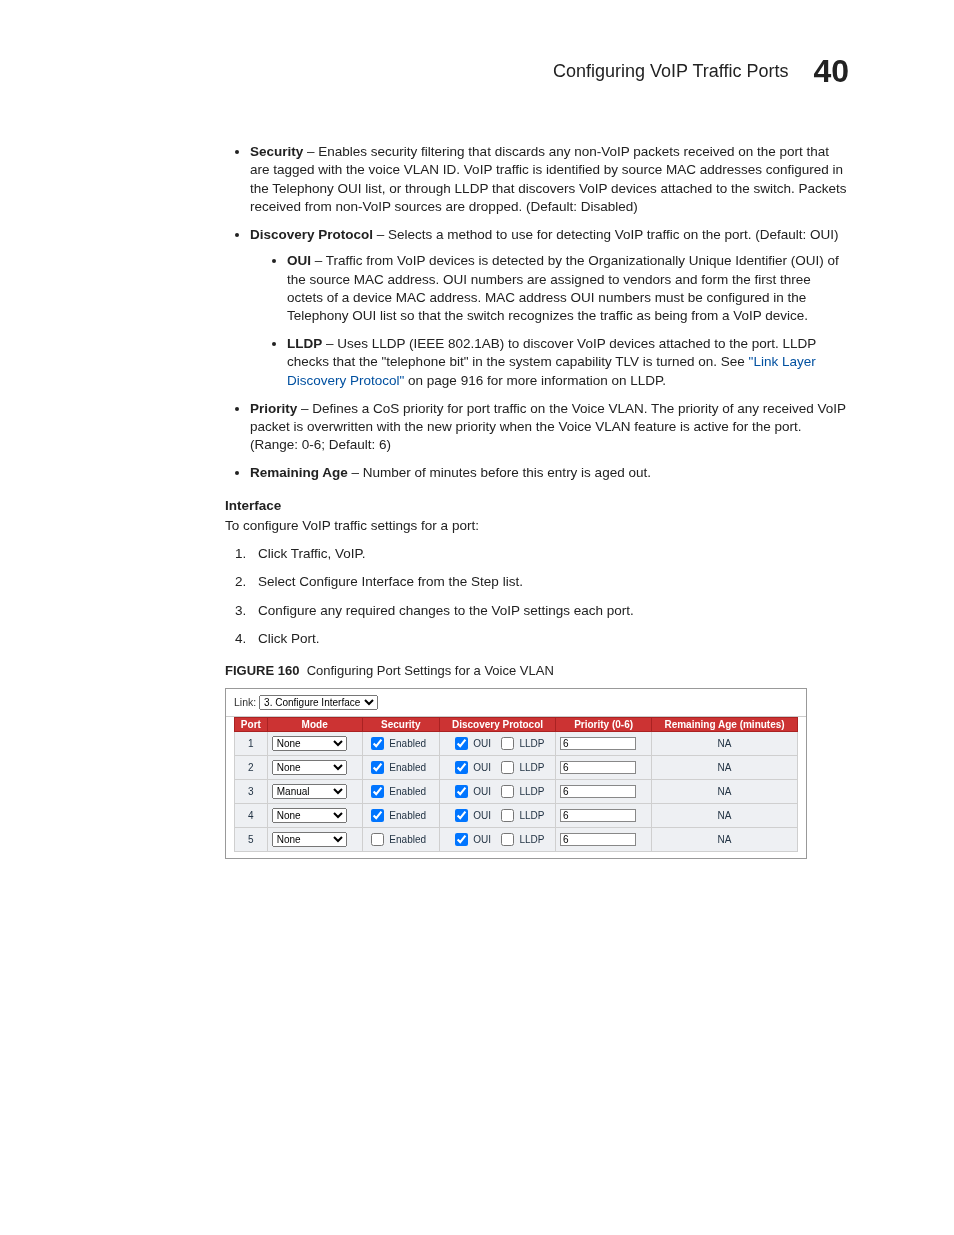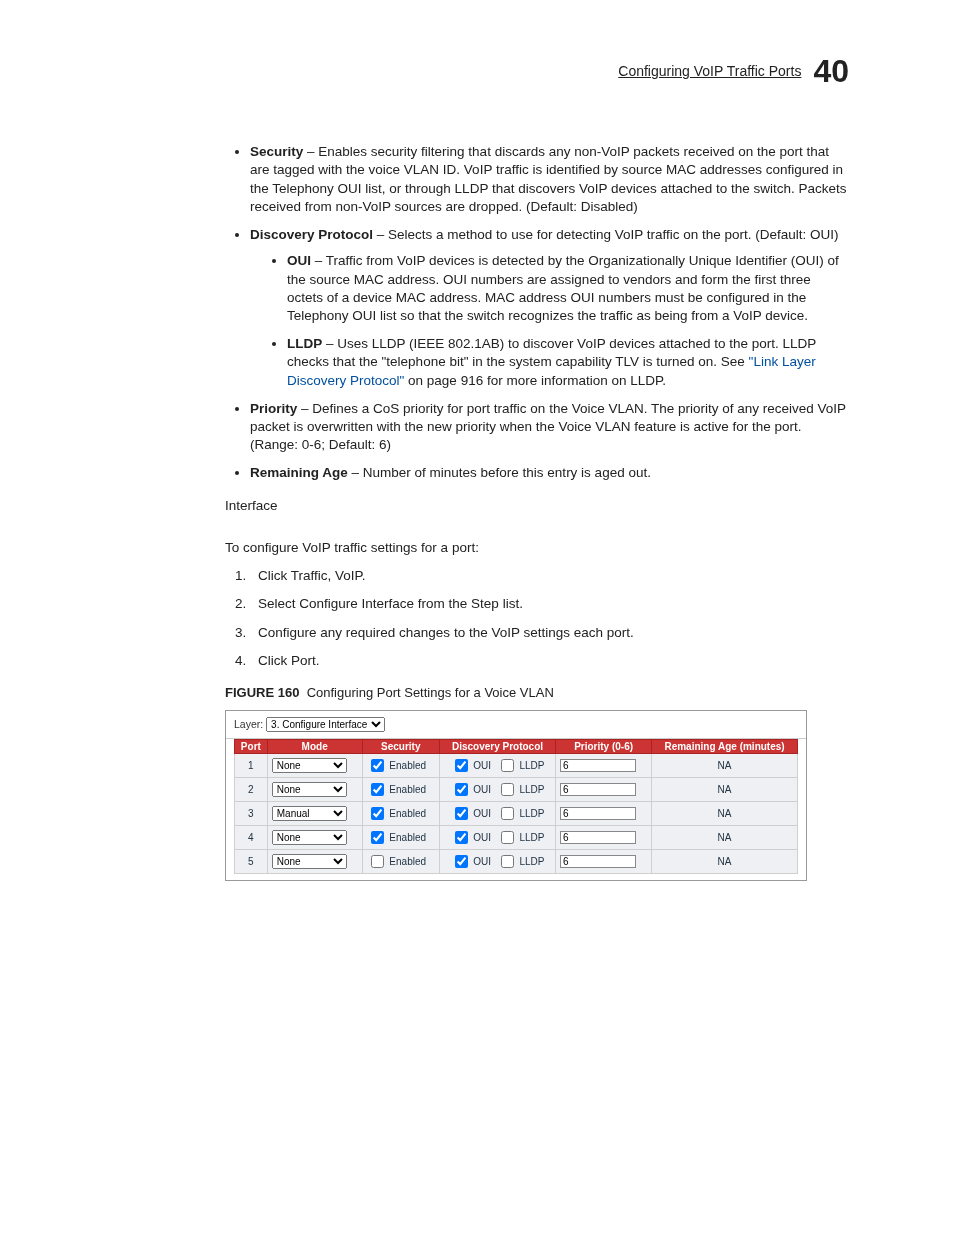--- a/index.html
+++ b/index.html
@@ -10,31 +10,31 @@
     padding: 50px 105px 40px 225px;
     line-height: 1.35;
     background: #fff;
   }
   .header {
     display: flex;
     justify-content: flex-end;
     align-items: center;
     margin-bottom: 50px;
   }
-  .header-title { font-size: 14px; margin-right: 12px; text-decoration: underline; }
+  .header-title { font-size: 18px; margin-right: 25px; }
   .chapter-num { font-size: 32px; font-weight: bold; }
   ul.b1 { list-style: disc; padding-left: 25px; margin: 0 0 10px 0; }
   ul.b1 > li { margin-bottom: 10px; }
   ul.b2 { list-style: disc; padding-left: 30px; margin: 8px 7px; }
   ul.b2 > li { margin-bottom: 10px; }
   ol.steps { padding-left: 25px; margin: 10px 0; }
   ol.steps > li { margin-bottom: 10px; padding-left: 8px; }
   .bold { font-weight: bold; }
   .link { color: #0050a0; }
-  .section-label { font-weight: normal; margin: 14px 0 24px 0; }
+  .section-label { font-weight: bold; margin: 14px 0 2px 0; }
   .fig-label { font-weight: bold; font-size: 13px; margin: 14px 0 8px 0; }
 
   
   .fig {
     border: 1px solid #999;
     font-family: Verdana, Arial, sans-serif;
     font-size: 10.5px;
     color: #333;
     width: 580px;
     background: #fff;
@@ -125,21 +125,21 @@
   <li>Configure any required changes to the VoIP settings each port.</li>
   <li>Click Port.</li>
 </ol>
 
 <div class="fig-label">
   <span>FIGURE 160</span>&nbsp;&nbsp;<span style="font-weight:normal">Configuring Port Settings for a Voice VLAN</span>
 </div>
 
 <div class="fig">
   <div class="fig-step">
-    <span>Layer:</span>
+    <span>Link:</span>
     <select>
       <option>3. Configure Interface</option>
     </select>
   </div>
   <table class="ports">
     <thead>
       <tr>
         <th>Port</th>
         <th>Mode</th>
         <th>Security</th>

